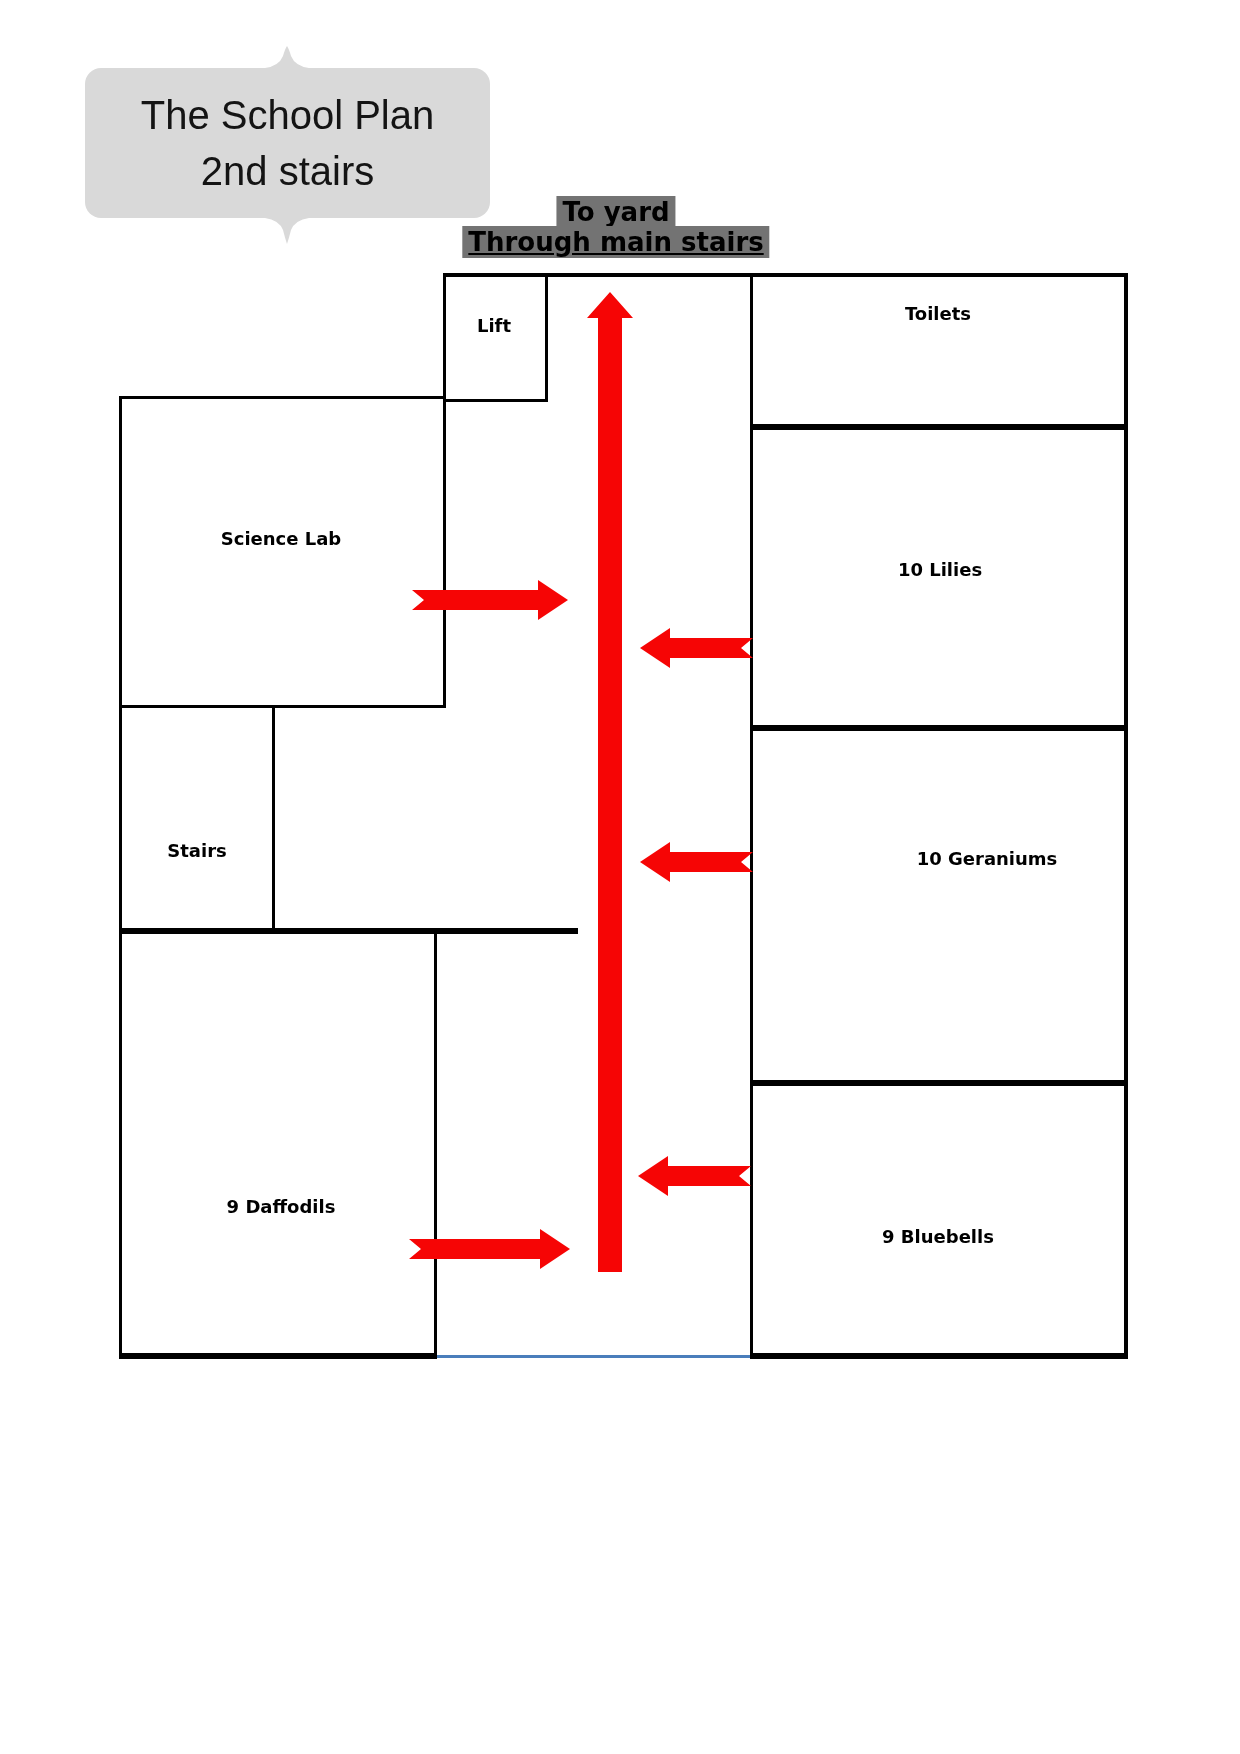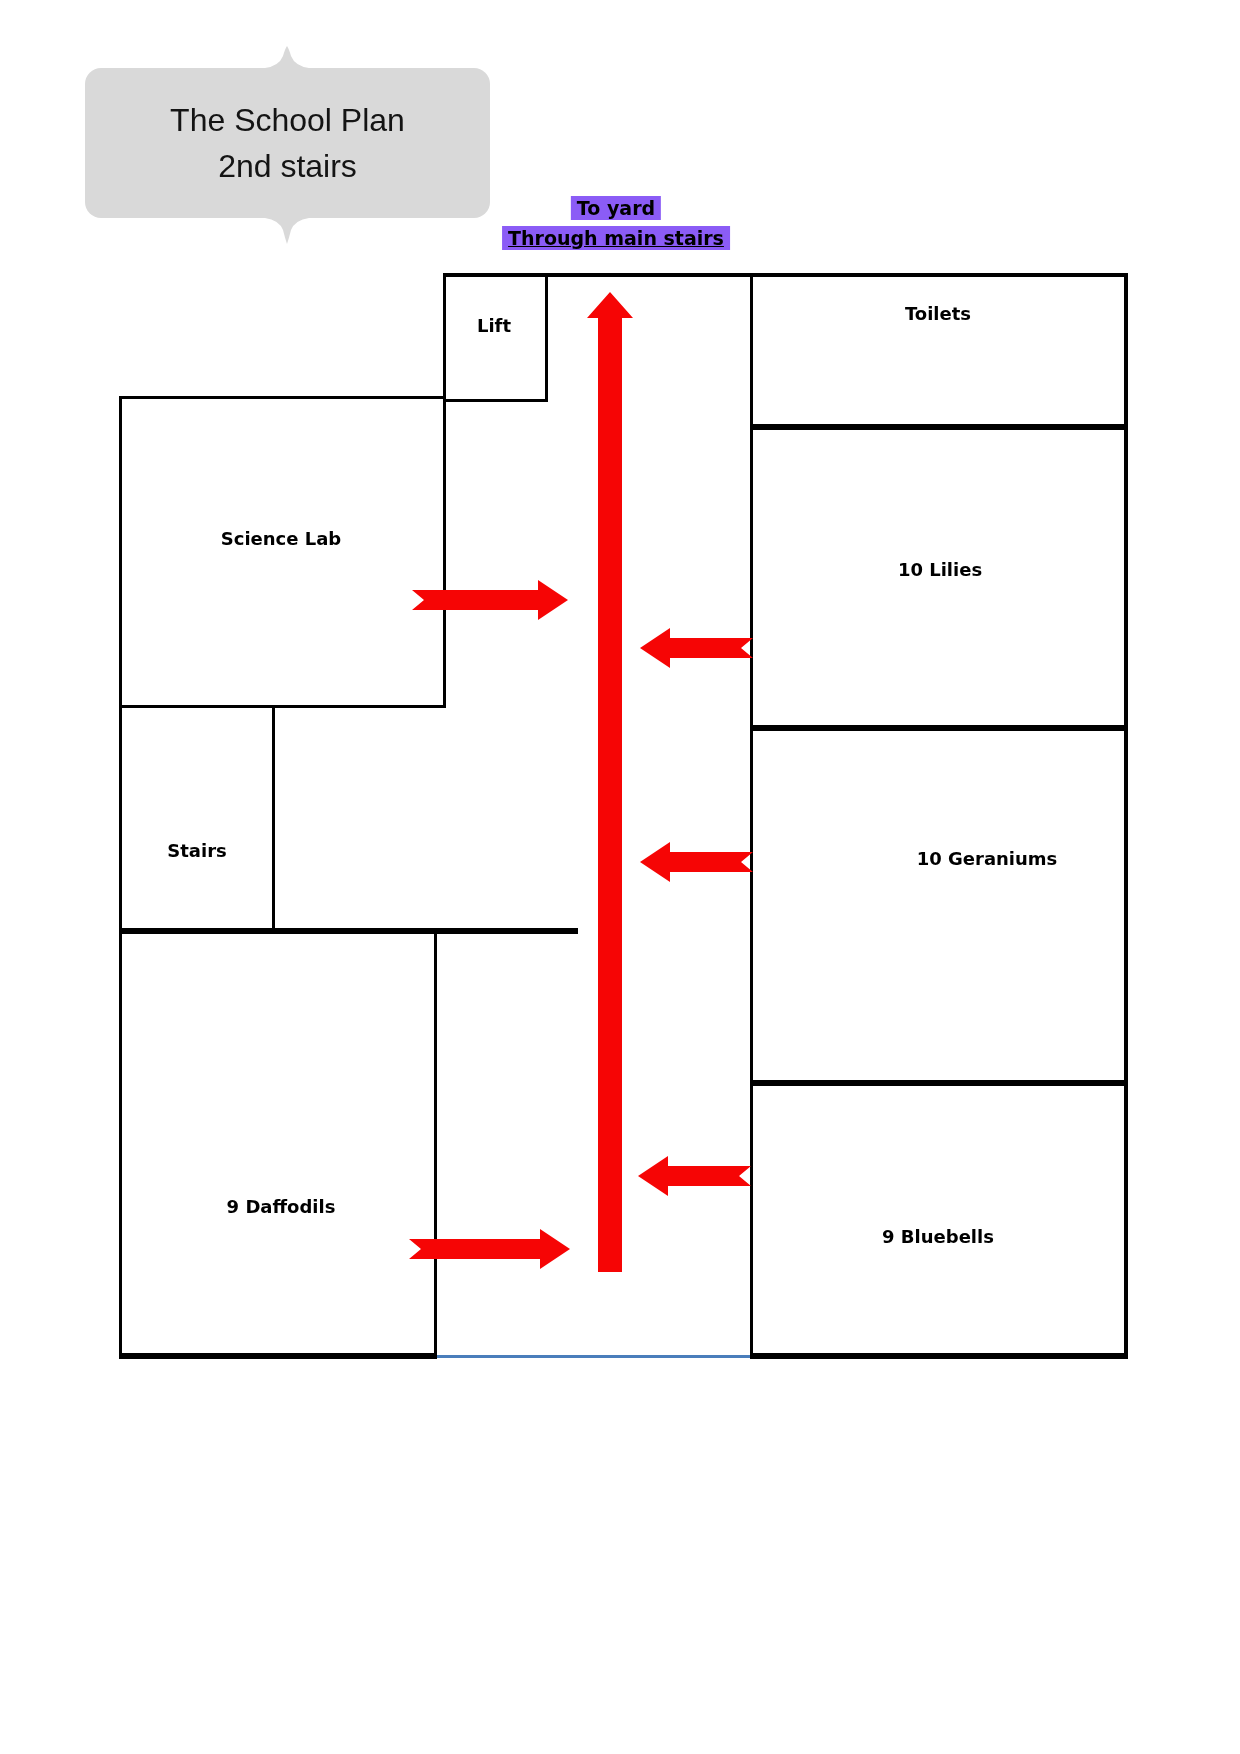--- a/index.html
+++ b/index.html
@@ -9,29 +9,29 @@
   }
   
   .title-box{
     position:absolute;left:85px;top:68px;width:405px;height:150px;
     background:#d9d9d9;border-radius:16px;
     display:flex;flex-direction:column;align-items:center;justify-content:center;
     gap:6px;z-index:2;
   }
   .title-line{
     font-family:"Liberation Sans","DejaVu Sans",sans-serif;
-    font-size:32px;font-weight:400;color:#141414;line-height:1.25;white-space:nowrap;
+    font-size:40px;font-weight:400;color:#141414;line-height:1.25;white-space:nowrap;
   }
   .ornament{position:absolute;z-index:1;}
   .ornament.top{left:265px;top:46px;}
   .ornament.bottom{left:265px;top:218px;}
   
   .hl{
     position:absolute;transform:translateX(-50%);
-    background:#8b5cf6;color:#000;font-weight:700;font-size:19px;
+    background:#737373;color:#000;font-weight:700;font-size:26px;
     padding:1px 6px;white-space:nowrap;z-index:3;
   }
   .hl.to-yard{left:616px;top:196px;}
   .hl.through{left:616px;top:226px;text-decoration:underline;}
   
   .wall{position:absolute;background:#000000;z-index:1;}
   .wall.blue{background:#4a7ebb;}
   
   .room-label{
     position:absolute;transform:translate(-50%,-50%);

